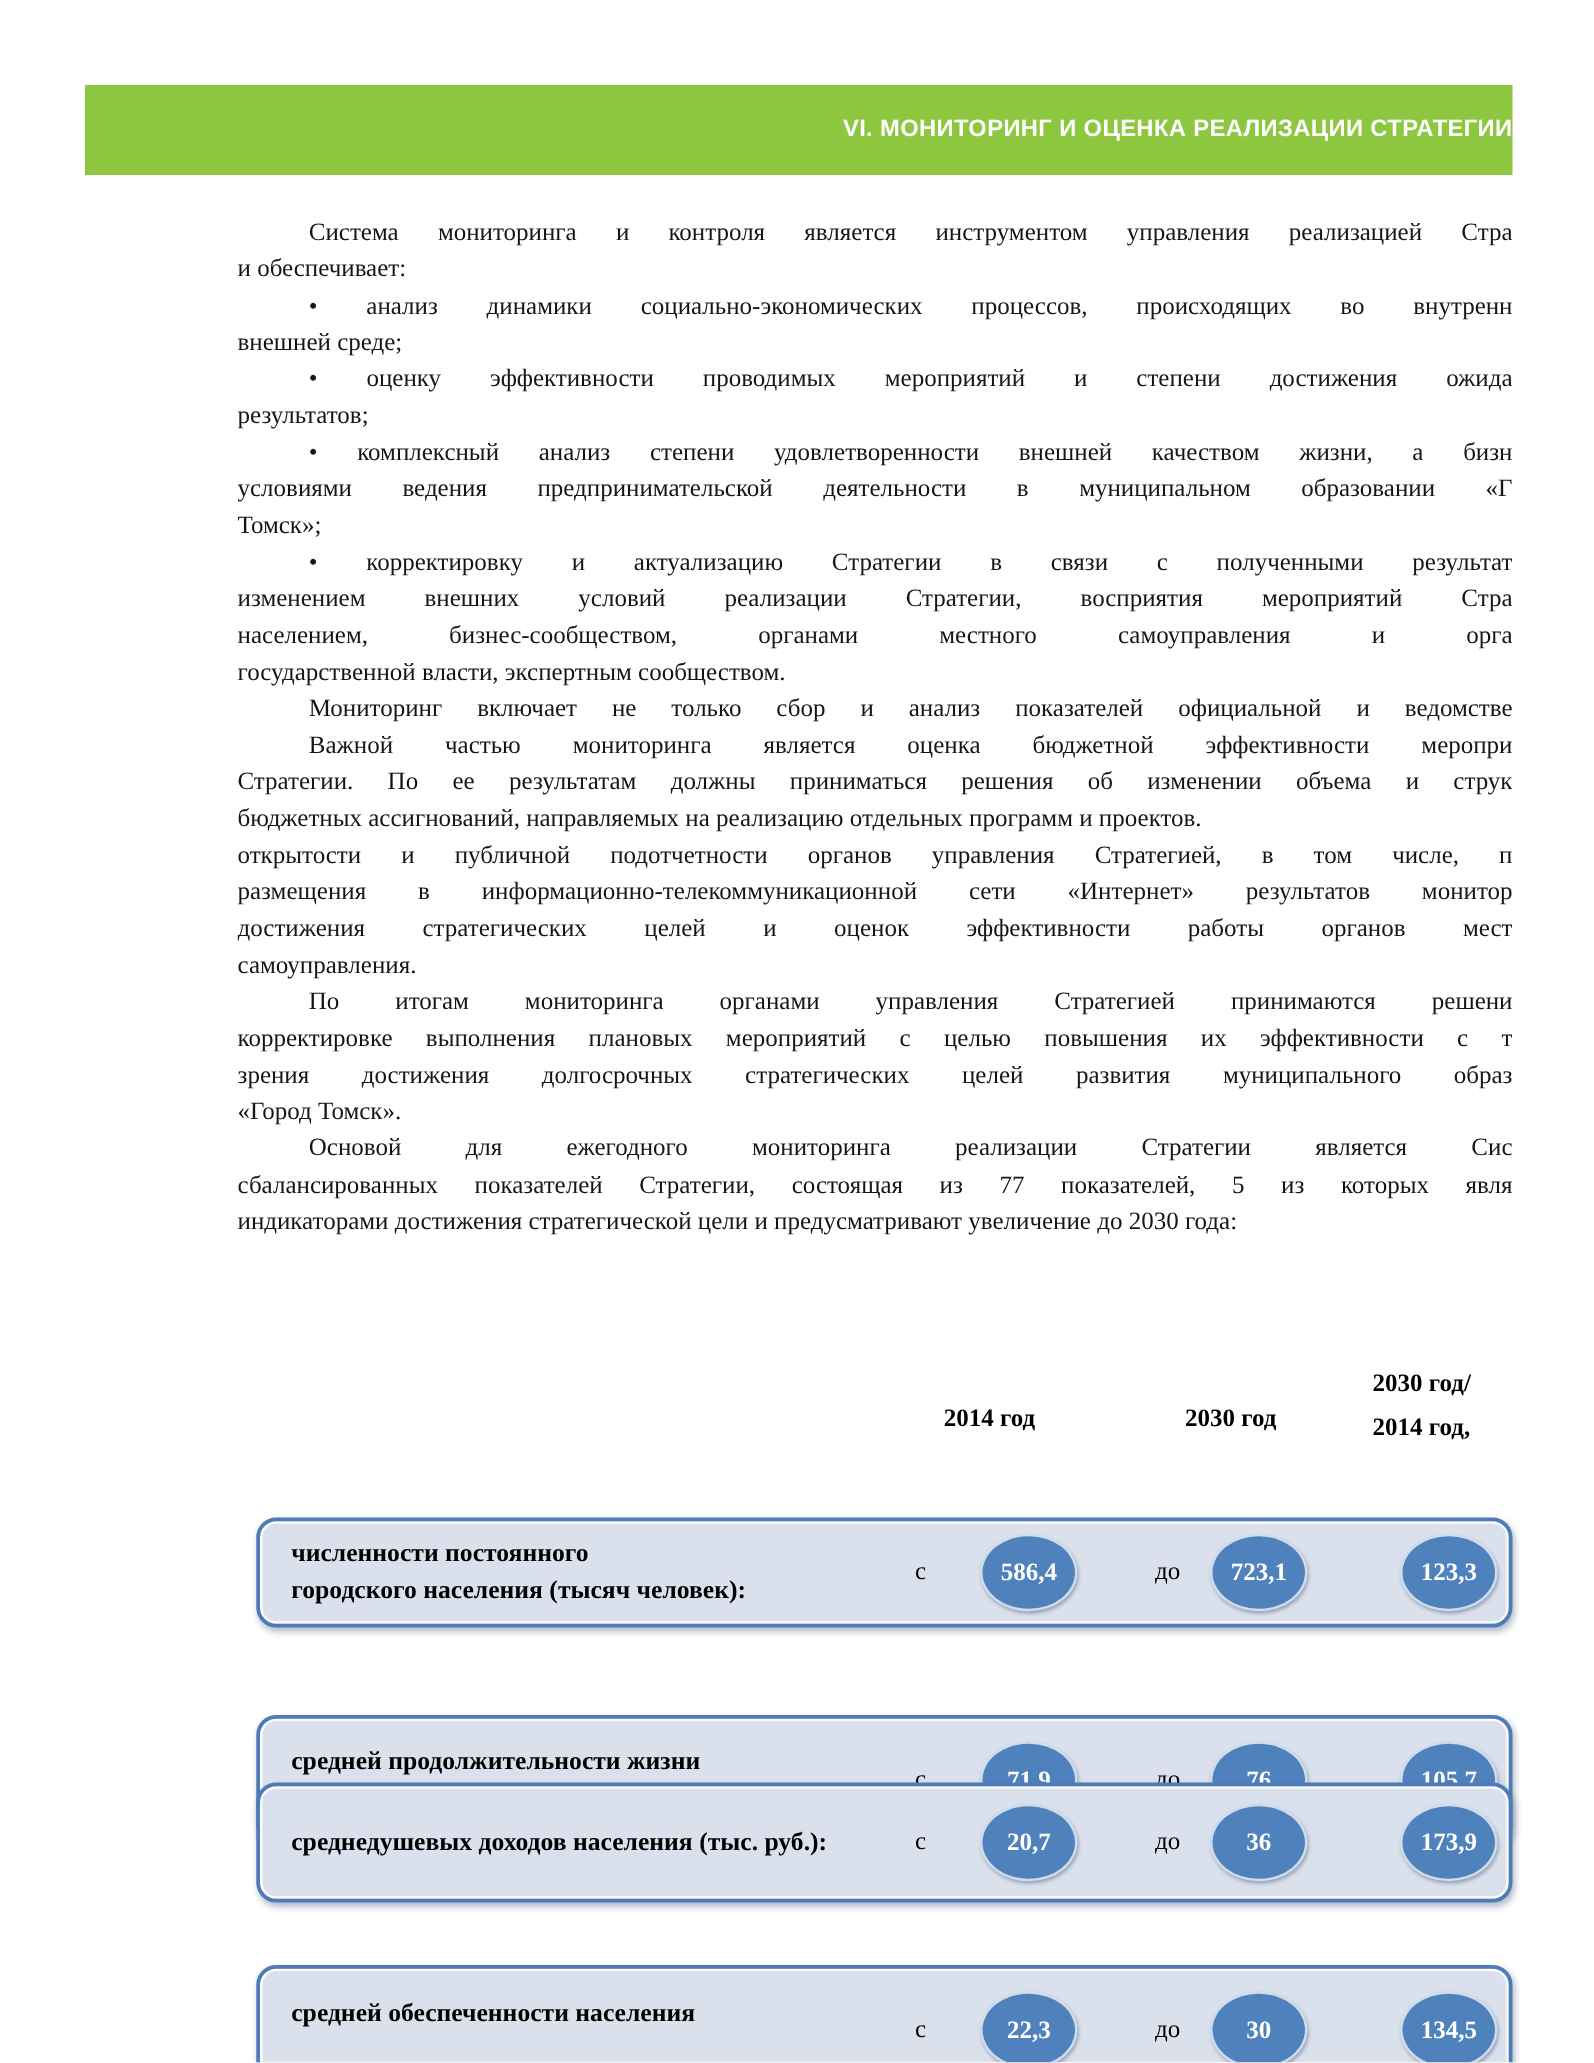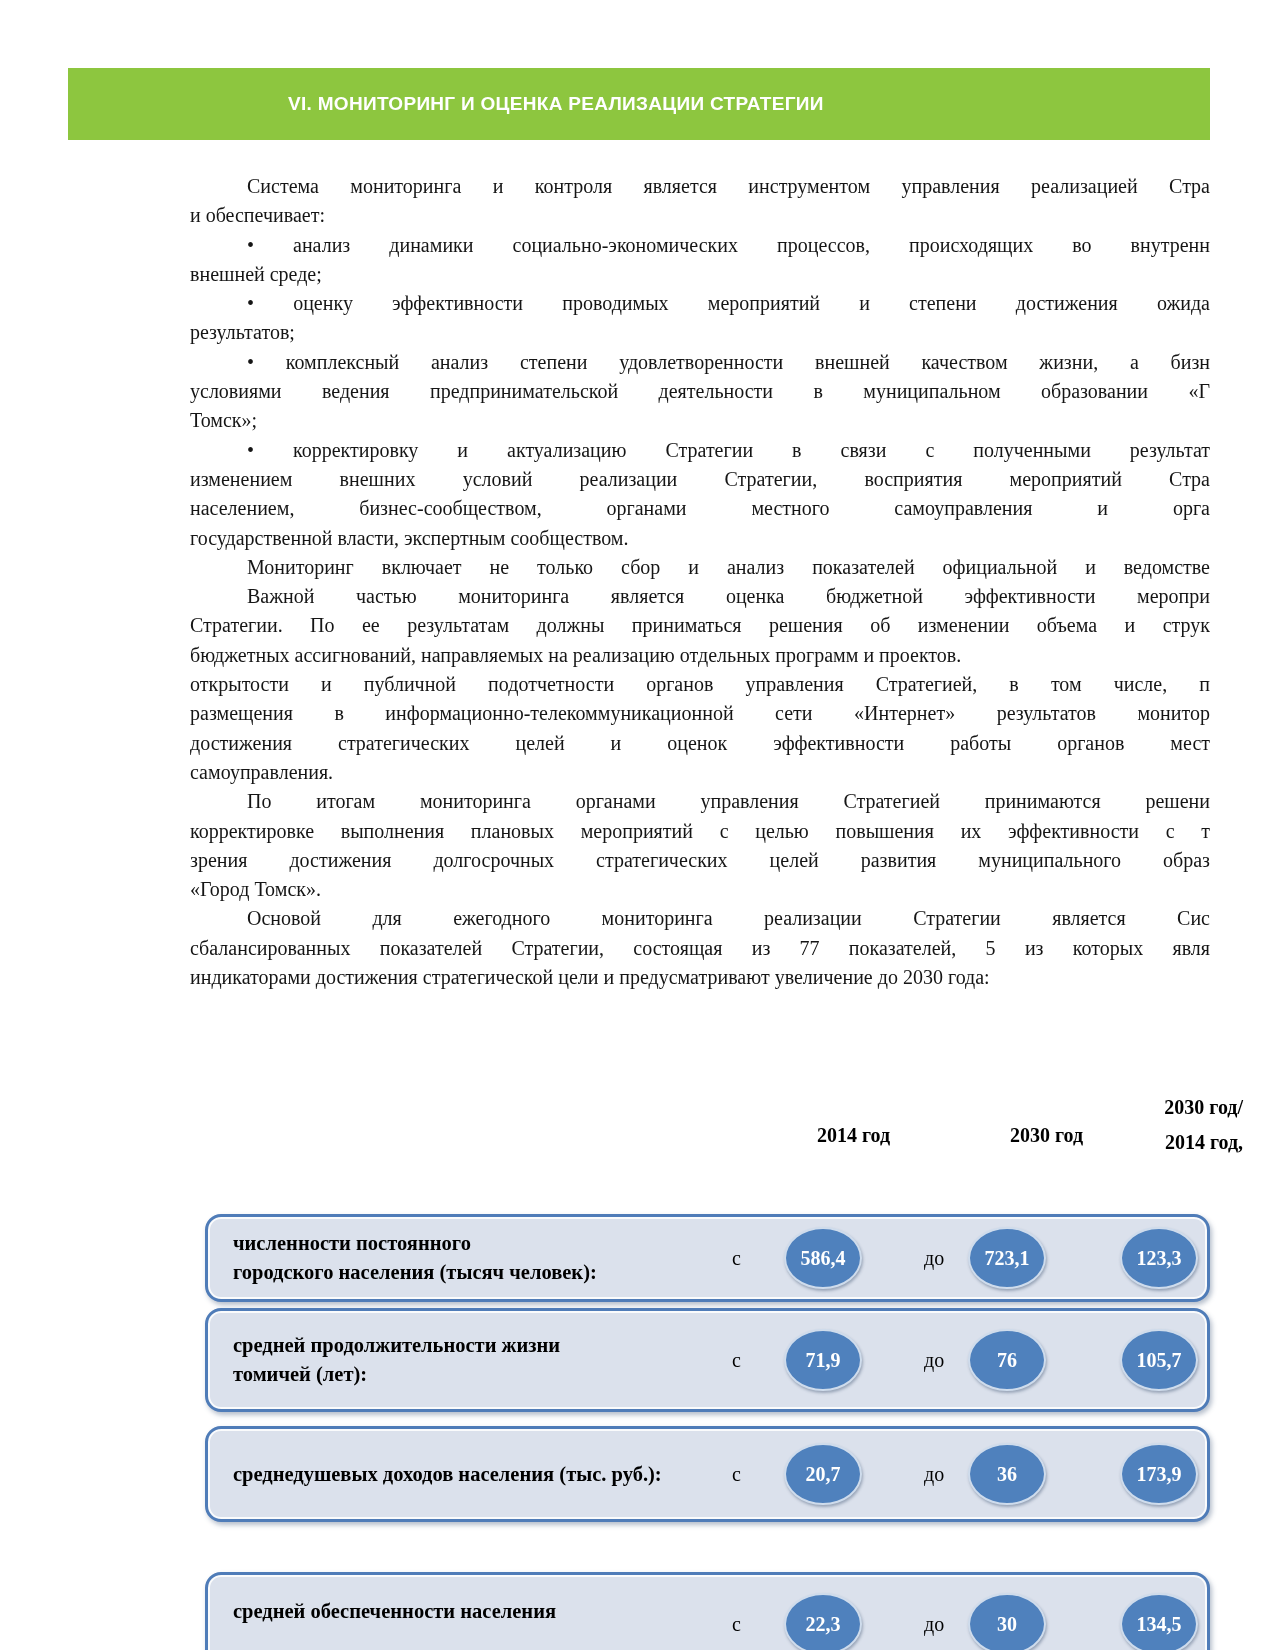--- a/index.html
+++ b/index.html
@@ -16,21 +16,21 @@
   
   .header-bar {
     position: absolute;
     left: 68px; top: 68px;
     width: 1142px; height: 72px;
     background: var(--header-bg, #8dc63f);
     display: flex; align-items: center;
   }
   .header-title {
     width: 100%;
-    text-align: left;
+    text-align: right;
     padding-left: 220px;
     color: var(--header-text, #ffffff);
     font-family: "Liberation Sans", "DejaVu Sans", sans-serif;
     font-weight: bold;
     font-size: 19px;
     letter-spacing: 0.3px;
     white-space: nowrap;
   }
   
   .body-text {
@@ -48,21 +48,21 @@
     overflow: hidden;
     white-space: normal;
   }
   .line.first { padding-left: 57px; }
   .line.last { text-align-last: left; }
   
   .col-header {
     position: absolute;
     font-weight: bold;
     font-size: 20px;
-    text-align: right;
+    text-align: left;
     color: #000;
   }
   .col-h-2014 { left: 755px; top: 1124px; width: 135px; }
   .col-h-2030 { left: 948px; top: 1124px; width: 135px; }
   .col-h-ratio { left: 1098px; top: 1090px; width: 145px; line-height: 35px; }
   .row-box {
     position: absolute;
     left: 205px;
     width: 1005px;
     background: var(--box-fill, #dbe1ec);
@@ -177,21 +177,21 @@
           <div class="row-label">
             <div>численности постоянного</div>
             <div>городского населения (тысяч человек):</div>
           </div>
           <span class="conn from">с</span>
           <span class="circle c1">586,4</span>
           <span class="conn to">до</span>
           <span class="circle c2">723,1</span>
           <span class="circle c3">123,3</span>
         </div>
-        <div class="row-box" style="top: 1308px; height: 104px;">
+        <div class="row-box" style="top: 1372px; height: 104px;">
           <div class="row-label">
             <div>средней продолжительности жизни</div>
             <div>томичей (лет):</div>
           </div>
           <span class="conn from">с</span>
           <span class="circle c1">71,9</span>
           <span class="conn to">до</span>
           <span class="circle c2">76</span>
           <span class="circle c3">105,7</span>
         </div>

